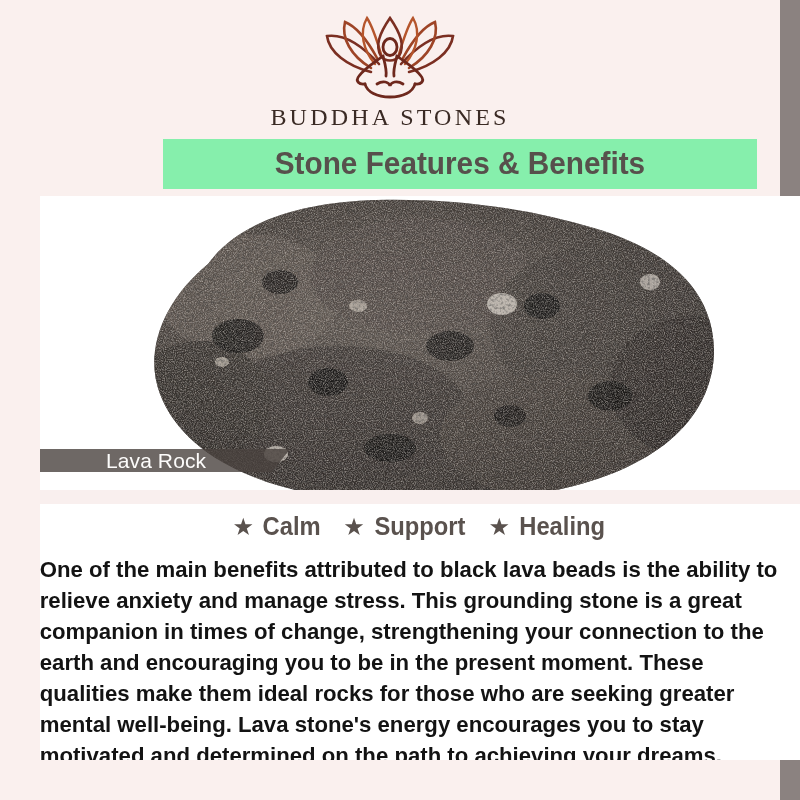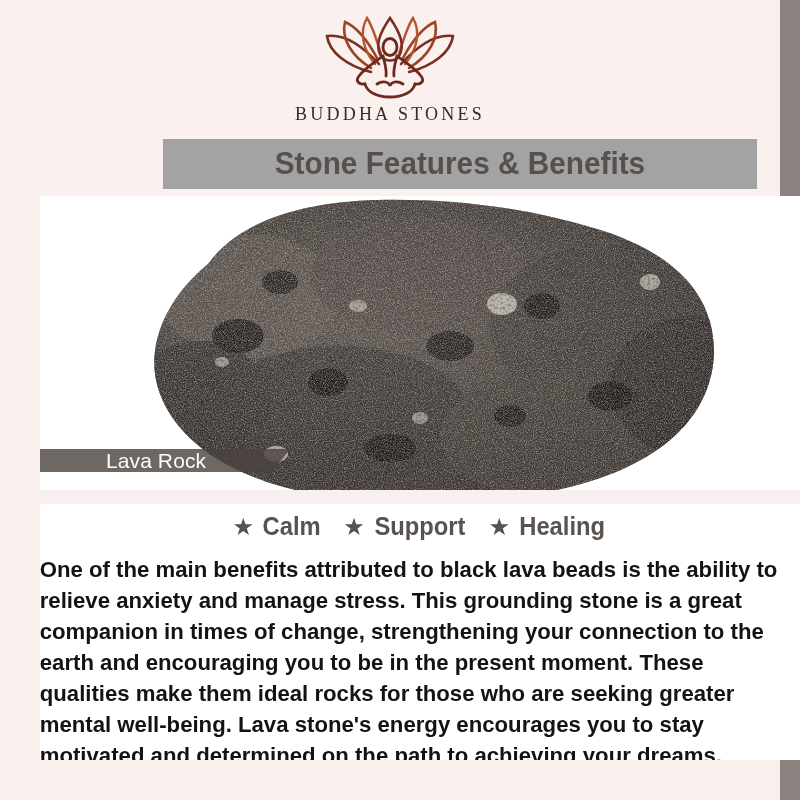--- a/index.html
+++ b/index.html
@@ -54,27 +54,27 @@
   #header { position:absolute; left:0; top:0; right:20px; height:196px; z-index:4; }
 
   #logo-block {
     position:absolute; left:0; right:0; top:14px;
     display:flex; flex-direction:column; align-items:center;
   }
   #logo-mark { width:150px; height:86px; display:block; }
   #brand-name {
     margin-top:4px;
     font-family:"Liberation Serif", serif;
-    font-size:18px; letter-spacing:3.2px;
+    font-size:24px; letter-spacing:3.2px;
     color:#3a2a24; font-weight:400;
   }
 
   #title-panel {
     position:absolute; left:163px; right:23px; top:139px; height:50px;
-    background:#a3a3a3;
+    background:#86efac;
     display:flex; align-items:center; justify-content:center;
   }
   #page-title {
     font-family:"Liberation Sans Narrow","Liberation Sans", sans-serif;
     font-weight:700; font-size:31px;
     color:#57504c;
     letter-spacing:0px;
     transform:scaleX(0.96);
   }
 

